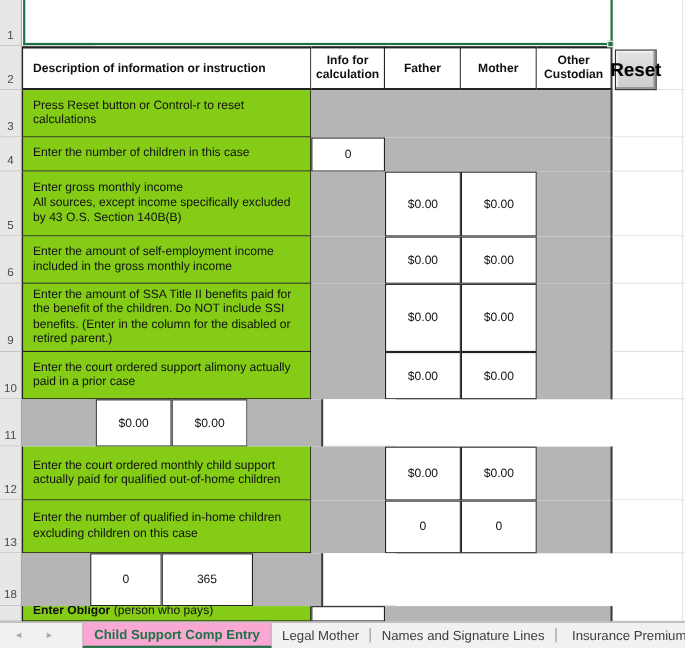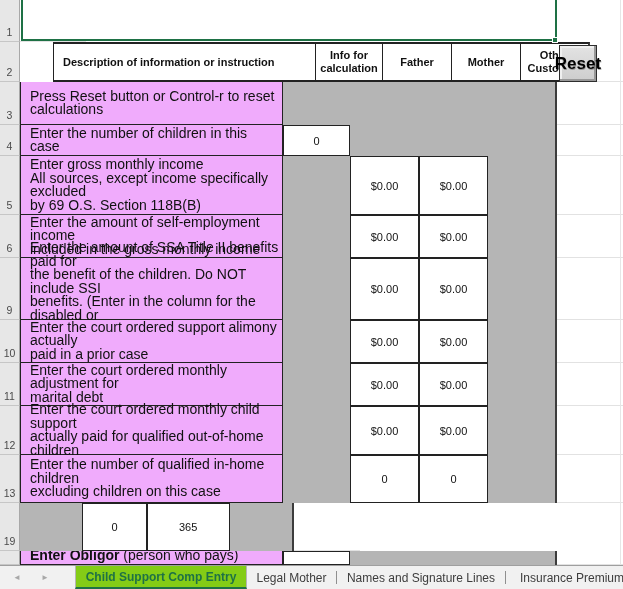--- a/index.html
+++ b/index.html
@@ -27,32 +27,32 @@
   }
   
   .hcell{
     background:#fff;border-top:2px solid var(--border-dark,#222);
     border-bottom:2px solid var(--border-dark,#222);
     border-right:1px solid var(--border-dark,#222);
     display:flex;align-items:center;justify-content:center;text-align:center;
     font-weight:bold;font-size:11px;line-height:13px;color:#111;
   }
   .hdesc{width:263px;flex:0 0 263px;border-left:1px solid var(--border-dark,#222);
-    justify-content:flex-start;text-align:left;padding-left:9px;margin-left:33px;}
+    justify-content:flex-start;text-align:left;padding-left:9px;}
   .hinfo{width:67px;flex:0 0 67px;padding:0 4px;text-align:center;}
   .hcol{width:69px;flex:0 0 69px;padding:0 3px;}
   .hlast{border-right:2px solid #3c3c3c;}
   
   .desc{
-    width:263px;flex:0 0 263px;background:#f0abfc;
+    width:263px;flex:0 0 263px;background:#84cc16;
     border-left:1px solid var(--border-dark,#222);
     border-right:1px solid var(--border-dark,#222);
     border-bottom:1px solid var(--border-dark,#222);
     display:flex;align-items:center;
-    padding:2px 2px 2px 9px;font-size:14px;line-height:13.5px;color:#111;
+    padding:2px 2px 2px 9px;font-size:11px;line-height:13.5px;color:#111;
     white-space:pre-line;
   }
   .desc-top{align-items:flex-end;padding-top:1px;overflow:hidden;}
   .valuearea{width:274px;flex:0 0 274px;display:flex;}
   .gray{background:var(--cell-gray,#b5b5b5);}
   .edge{border-right:2px solid #3c3c3c;}
   .wcell{
     background:#fff;border:1px solid var(--border-dark,#222);
     display:flex;align-items:center;justify-content:center;
     font-size:11px;color:#111;
@@ -86,21 +86,21 @@
     background:var(--tabbar-bg,#f1f1f1);border-top:1px solid #9f9f9f;
     display:flex;align-items:stretch;
   }
   .navs{width:62px;flex:0 0 62px;display:flex;align-items:center;padding-left:13px;}
   .nav-arrow{color:#a8a8a8;font-size:8px;line-height:1;margin-right:20px;cursor:pointer;}
   .tab{
     display:flex;align-items:center;justify-content:center;
     font-size:12px;color:#3d3d3d;cursor:pointer;white-space:nowrap;
   }
   .tab-active{
-    width:172px;flex:0 0 172px;margin-left:13px;background:#84cc16;
+    width:172px;flex:0 0 172px;margin-left:13px;background:#f9a8d4;
     border-left:1px solid #b5b5b5;border-right:1px solid #b5b5b5;
     border-bottom:2px solid var(--accent-green,#1e7145);
     color:var(--accent-green,#1e7145);font-weight:bold;
   }
   .tab-legal{width:89px;flex:0 0 89px;}
   .tab-names{width:168px;flex:0 0 168px;}
   .tab-insurance{flex:1 1 auto;justify-content:flex-start;padding-left:14px;overflow:hidden;}
   .sep{width:1px;flex:0 0 1px;height:13px;background:#8f8f8f;align-self:center;}
   .bold{font-weight:bold;}
 </style>
@@ -142,21 +142,21 @@
         <div class="wcell" style="width:67px">0</div>
         <div class="gray edge" style="width:207px"></div>
       </div>
       <div class="rstrip"></div>
     </div>
 
     <div class="row" style="height:59px">
       <div class="rowhead">5</div>
       <div class="desc">Enter gross monthly income
 All sources, except income specifically excluded
-by 69 O.S. Section 118B(B)</div>
+by 43 O.S. Section 140B(B)</div>
       <div class="valuearea">
         <div class="gray" style="width:67px"></div>
         <div class="wcell" style="width:69px">$0.00</div>
         <div class="wcell" style="width:69px">$0.00</div>
         <div class="gray edge" style="width:69px"></div>
       </div>
       <div class="rstrip"></div>
     </div>
 
     <div class="row" style="height:43px">
@@ -195,22 +195,20 @@
         <div class="gray" style="width:67px"></div>
         <div class="wcell" style="width:69px">$0.00</div>
         <div class="wcell" style="width:69px">$0.00</div>
         <div class="gray edge" style="width:69px"></div>
       </div>
       <div class="rstrip"></div>
     </div>
 
     <div class="row" style="height:43px">
       <div class="rowhead">11</div>
-      <div class="desc">Enter the court ordered monthly adjustment for
-marital debt</div>
       <div class="valuearea">
         <div class="gray" style="width:67px"></div>
         <div class="wcell" style="width:69px">$0.00</div>
         <div class="wcell" style="width:69px">$0.00</div>
         <div class="gray edge" style="width:69px"></div>
       </div>
       <div class="rstrip"></div>
     </div>
 
     <div class="row" style="height:49px">
@@ -233,21 +231,21 @@
       <div class="valuearea">
         <div class="gray" style="width:67px"></div>
         <div class="wcell" style="width:69px">0</div>
         <div class="wcell" style="width:69px">0</div>
         <div class="gray edge" style="width:69px"></div>
       </div>
       <div class="rstrip"></div>
     </div>
 
     <div class="row" style="height:48px">
-      <div class="rowhead">19</div>
+      <div class="rowhead">18</div>
       <div class="valuearea">
         <div class="gray" style="width:67px"></div>
         <div class="wcell" style="width:69px">0</div>
         <div class="wcell" style="width:89px">365</div>
         <div class="gray edge" style="width:69px"></div>
       </div>
       <div class="rstrip"></div>
     </div>
 
     <div class="row" style="height:14px">

